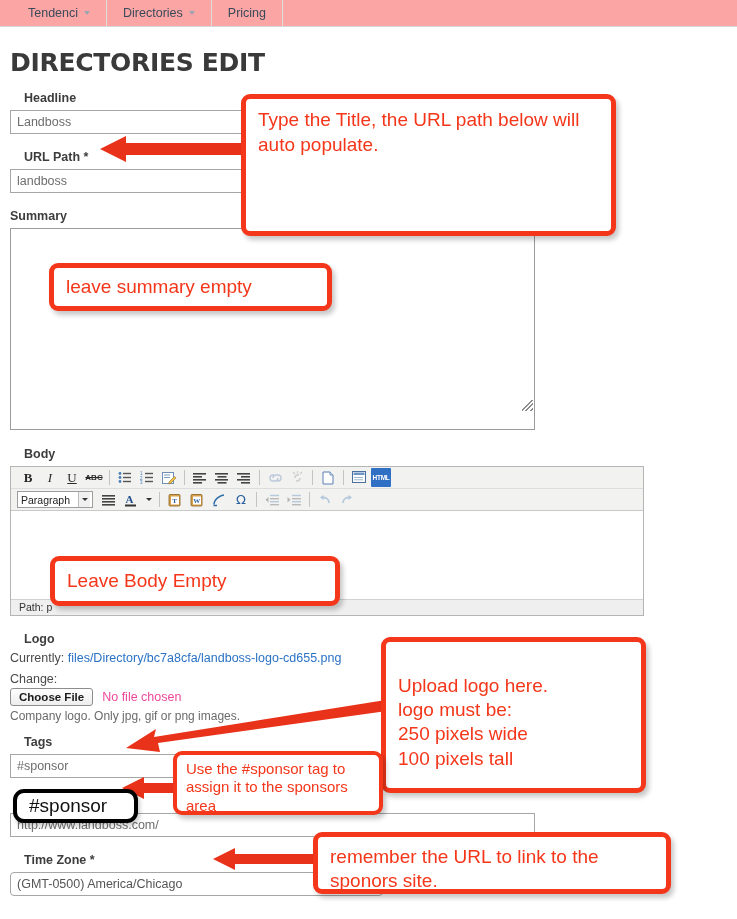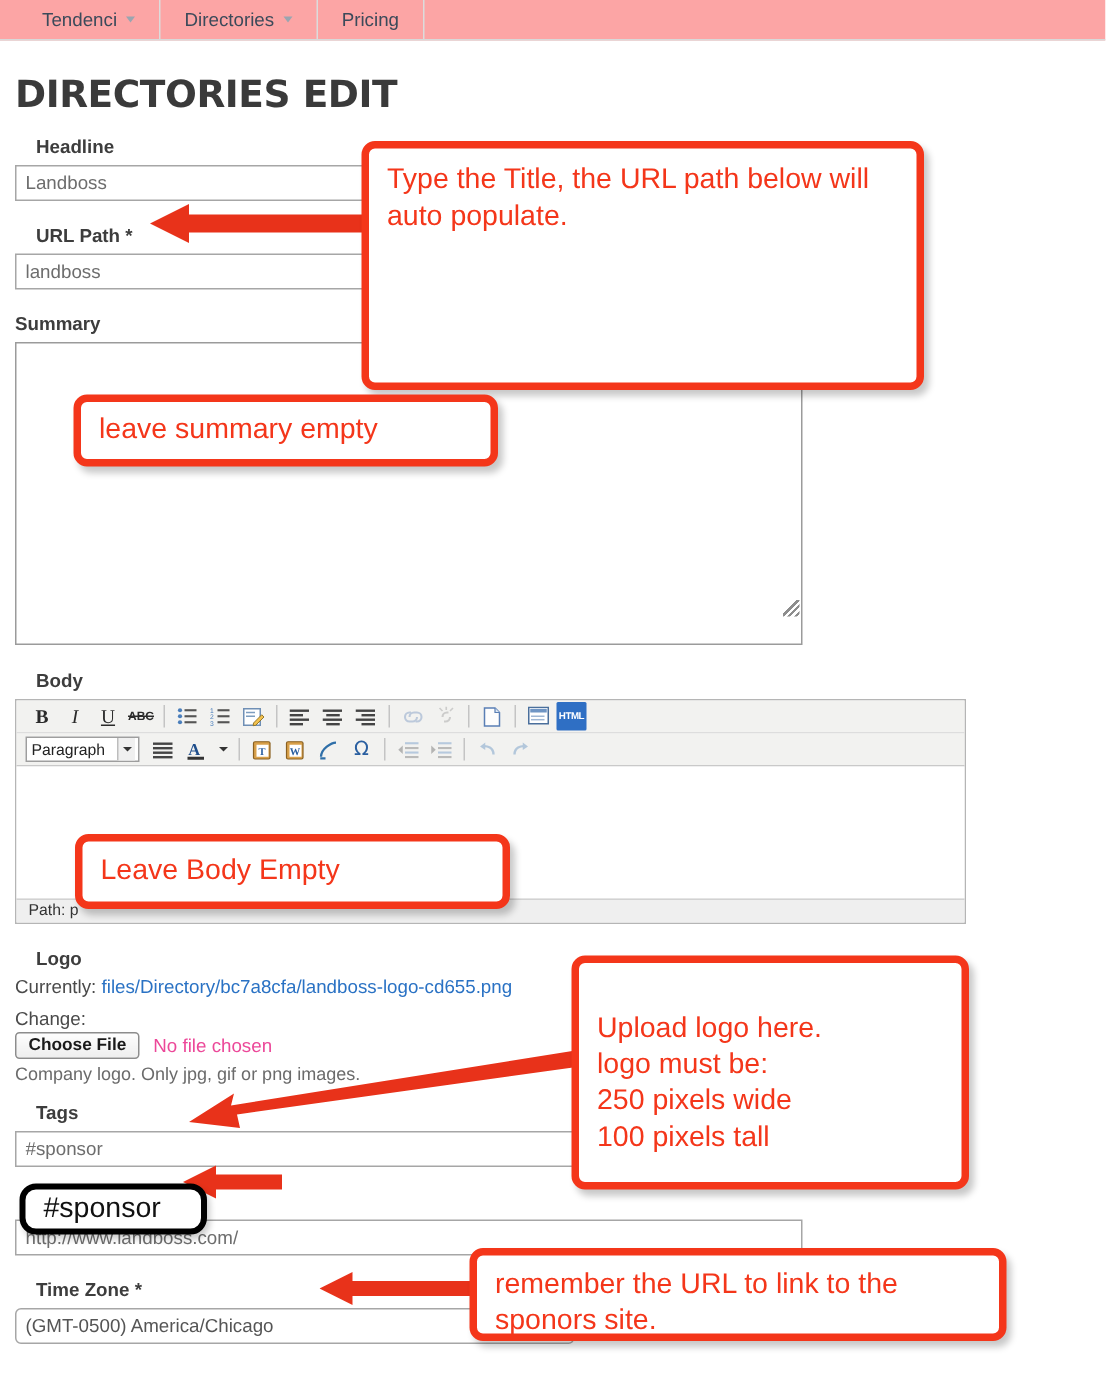--- a/index.html
+++ b/index.html
@@ -536,21 +536,21 @@
     <div class="field-label">Time Zone *</div>
     <div class="select-box">
       <span class="val">(GMT-0500) America/Chicago</span>
       <span class="stepper">
           <span class="up"></span>
           <span class="dn"></span>
         </span>
     </div>
   </div>
 
-  <div class="callout" style="left:241px; top:46px; width:375px; height:166px;">
+  <div class="callout" style="left:241px; top:46px; width:375px; height:142px;">
     <span>Type the Title, the URL path below will auto populate.</span>
   </div>
   <svg class="arrow" style="left:100px; top:83px;" width="150" height="36">
     <polygon points="0,18 26,5 26,12 150,12 150,24 26,24 26,31" fill="#e8321a"></polygon>
   </svg>
 
   <div class="callout" style="left:50px; top:508px; width:290px; height:50px; display:flex; align-items:center;">
     <span>Leave Body Empty</span>
   </div>
 
@@ -561,20 +561,23 @@
   <div class="callout" style="left:381px; top:589px; width:265px; height:156px; white-space:pre-line; line-height:1.27;">
     <span>Upload logo here.
 logo must be:
 250 pixels wide
 100 pixels tall</span>
   </div>
   <svg class="arrow" style="left:126px; top:651px;" width="268" height="62">
     <polygon points="0,49 30,30 28,38 266,0 268,11 32,44 34,53" fill="#e8321a"></polygon>
   </svg>
 
+  <div class="callout small" style="left:173px; top:703px; width:210px; height:64px; line-height:1.22;">
+    <span>Use the #sponsor tag to assign it to the sponsors area</span>
+  </div>
   <svg class="arrow" style="left:122px; top:726px;" width="66" height="28">
     <polygon points="0,14 22,3 22,9 66,9 66,19 22,19 22,25" fill="#e8321a"></polygon>
   </svg>
 
   <div class="tag-highlight" style="left:13px; top:741px; width:125px; height:34px;">
     <span>#sponsor</span>
   </div>
 
   <div class="callout" style="left:313px; top:784px; width:358px; height:62px; line-height:1.26;">
     <span>remember the URL to link to the sponors site.</span>

